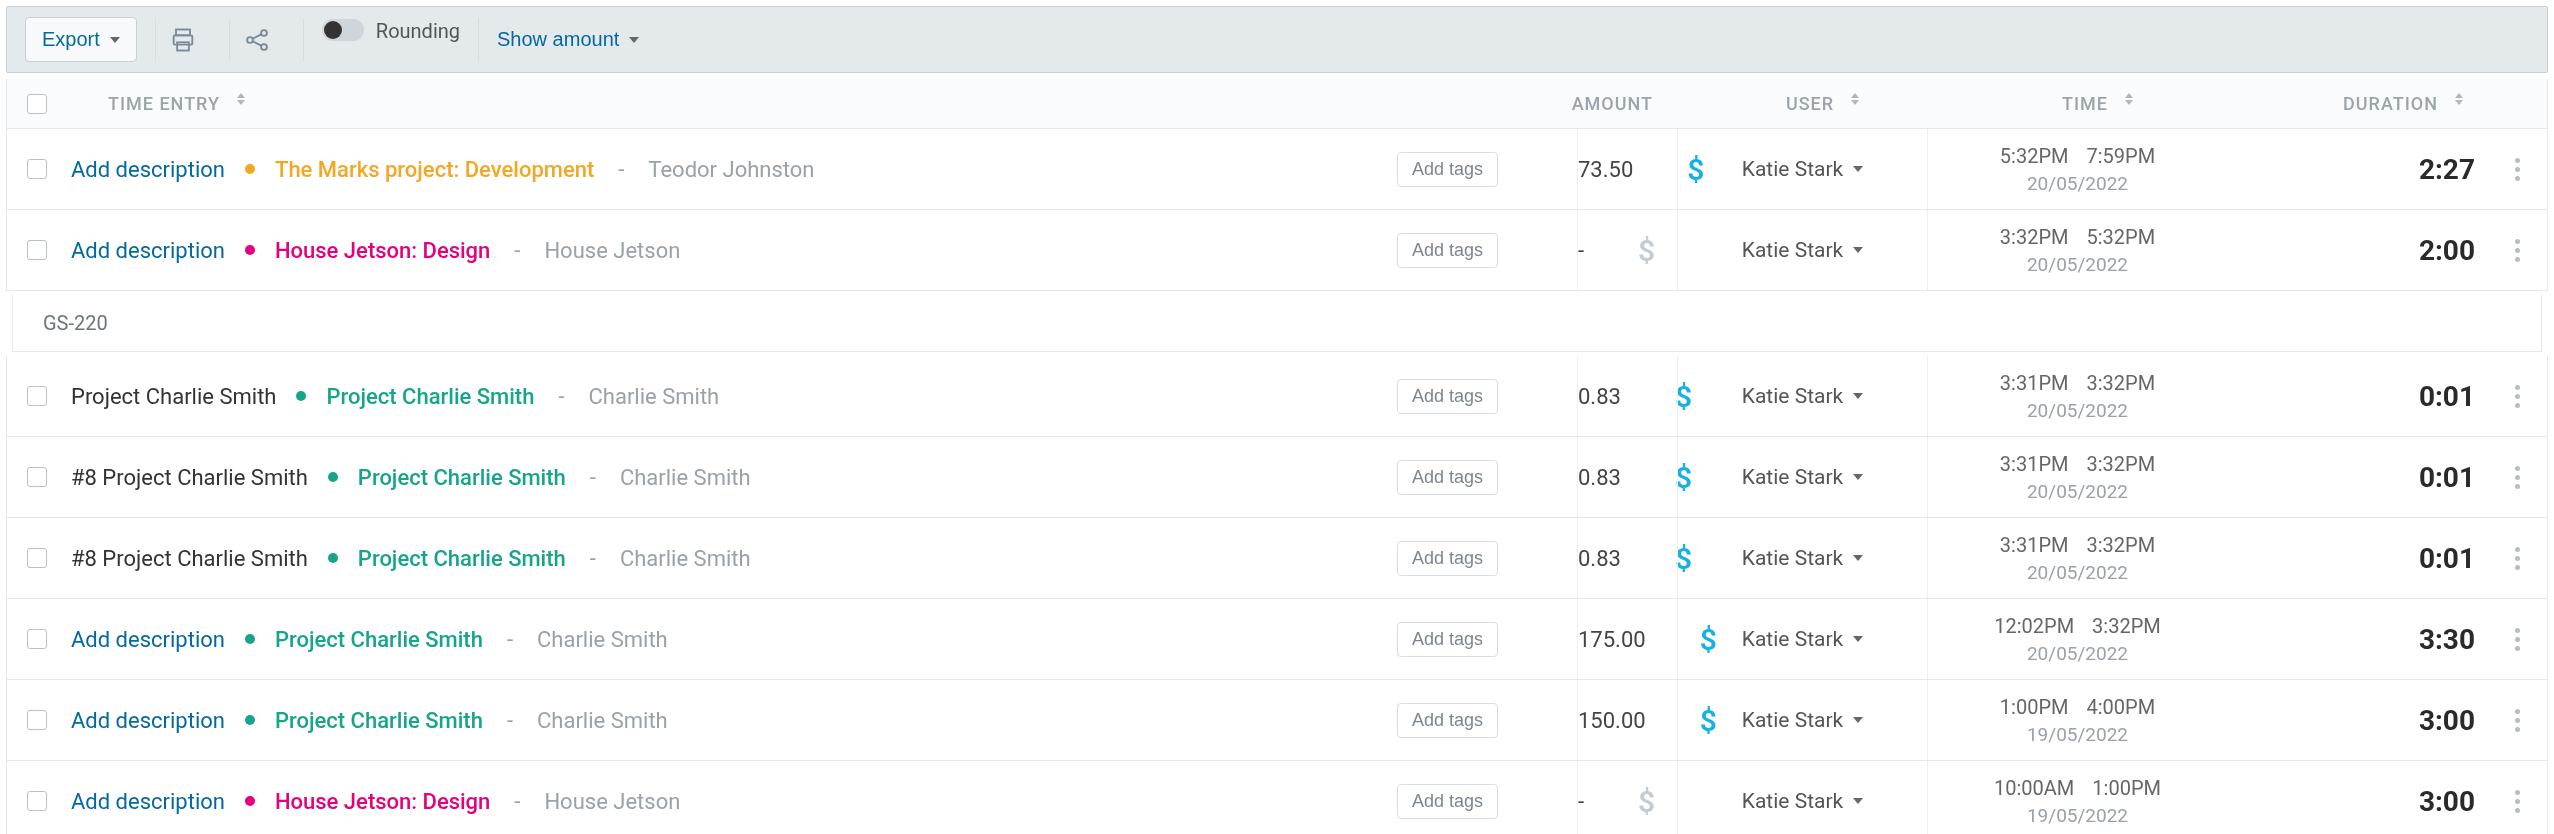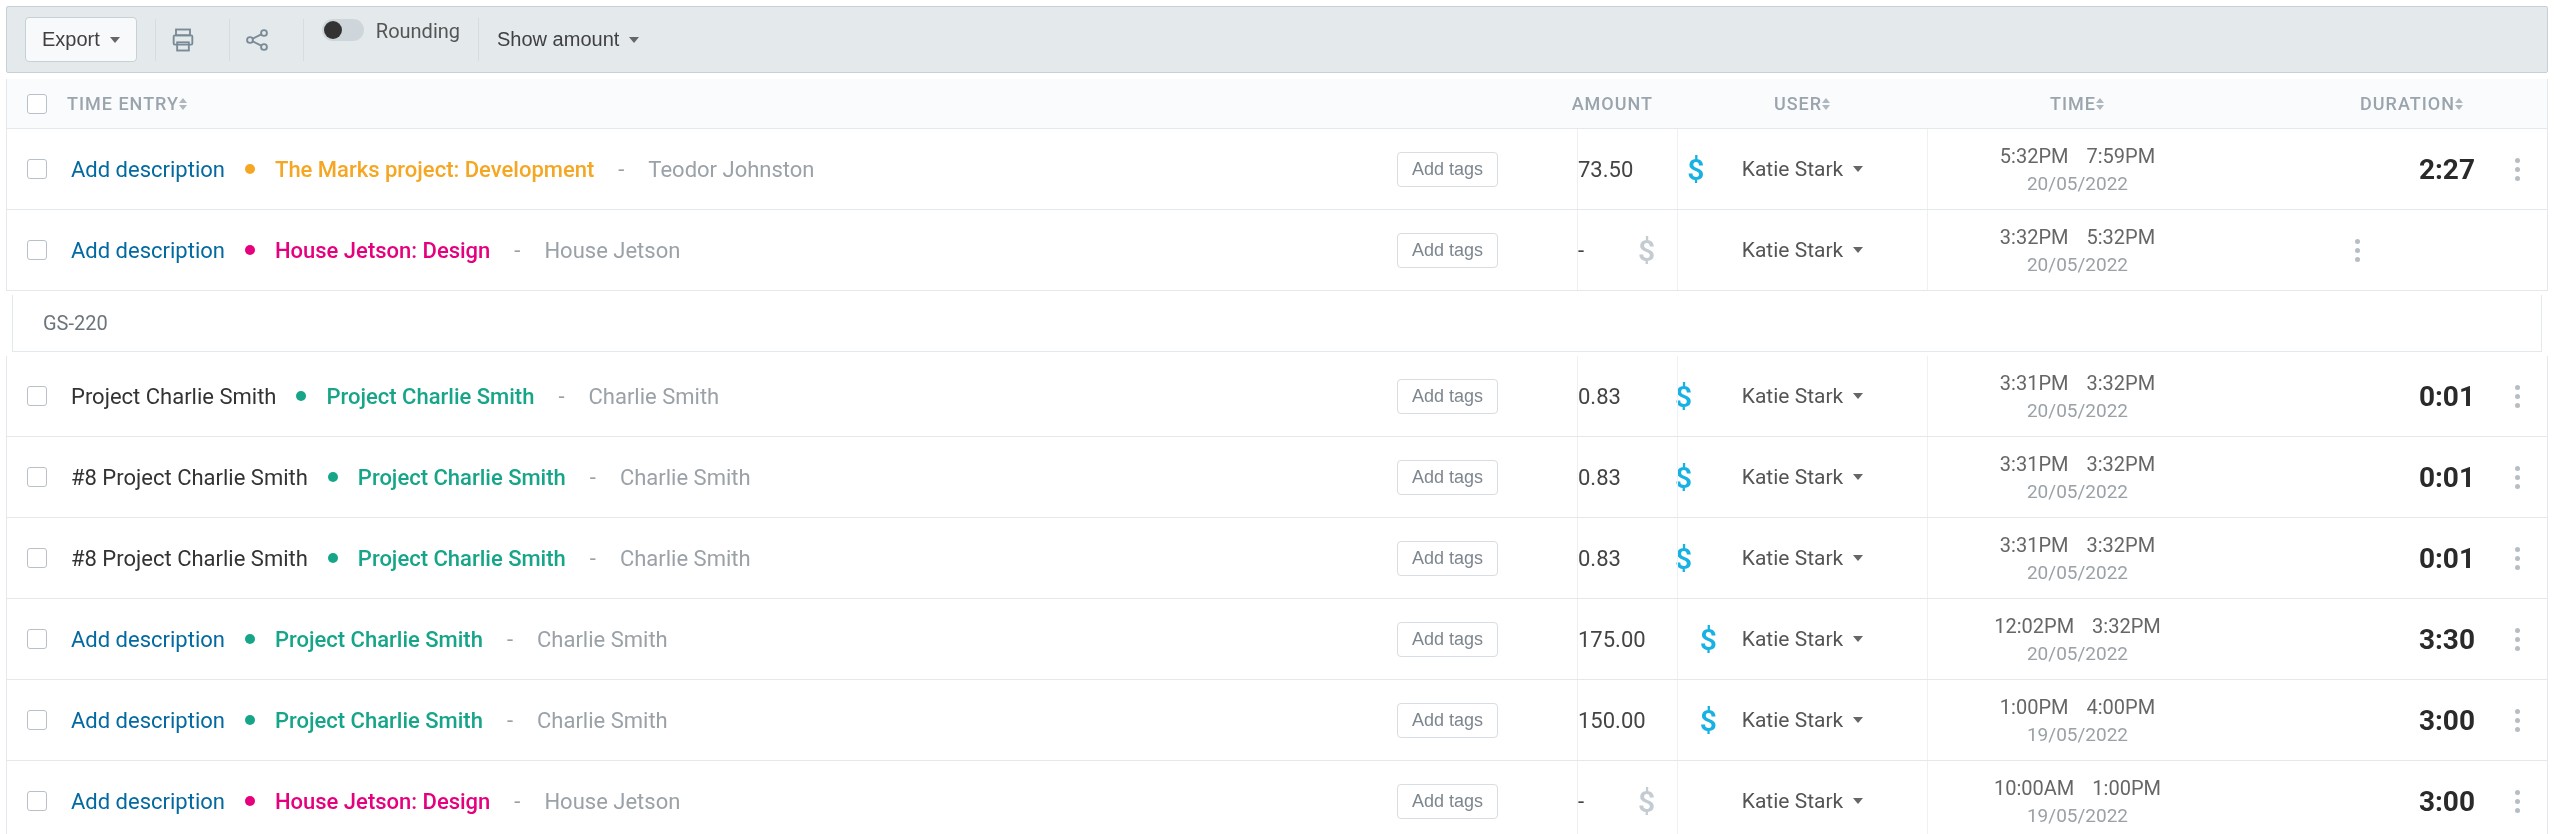--- a/index.html
+++ b/index.html
@@ -14,21 +14,21 @@
     background: #e4e9ec; border: 1px solid #c7d0d7; border-radius: 2px;
     padding: 10px 18px; margin: 6px;
     font-size: 21px;
   }
   .summary-left { display: flex; align-items: baseline; gap: 24px; color: #666; }
   .summary-left .lbl { font-size: 20px; color: #7a7a7a; margin-right: 8px; }
   .summary-left .val { font-size: 26px; font-weight: 700; color: #333; }
   .summary-right { display: flex; align-items: center; gap: 18px; }
   .export-btn, .show-amount-btn {
     background: #f7f9fa; border: 1px solid #c7d0d7; border-radius: 4px;
-    padding: 10px 16px; font-size: 20px; color: #404040; cursor: pointer;
+    padding: 10px 16px; font-size: 20px; color: #0369a1; cursor: pointer;
     display: inline-flex; align-items: center; gap: 10px;
   }
   .icon-btn {
     width: 56px; height: 42px; display: inline-flex; align-items: center; justify-content: center;
     border-left: 1px solid #d6dde2; cursor: pointer; color: #7a8a96;
   }
   .rounding-group { display: inline-flex; align-items: flex-start; gap: 12px; border-left: 1px solid #d6dde2; padding-left: 18px; height: 42px; }
   .toggle {
     width: 42px; height: 22px; border-radius: 11px; background: #cfd6db; position: relative; cursor: pointer;
   }
@@ -42,21 +42,21 @@
     display: grid;
     grid-template-columns: 60px 1fr 180px 100px 250px 300px 260px 60px;
     align-items: center;
     border: 1px solid #e3e8ec; border-top: none;
     margin: 0 6px;
     background: #fafbfc;
     padding: 14px 0;
     font-size: 18px; letter-spacing: 1px; color: #9aa4ad; font-weight: 500;
   }
   .col-header .chk-cell { display:flex; align-items:center; justify-content:center; }
-  .col-header .hdr { display:flex; align-items:center; gap:0; }
+  .col-header .hdr { display:flex; align-items:flex-start; gap:17px;margin-left:41px; }
   .col-header .hdr.right { justify-content:flex-end; padding-right: 24px; }
   .col-header .hdr.center { justify-content:center; }
   .sort-arrows { display:inline-flex; flex-direction:column; line-height:0; gap:2px; }
   .sort-arrows .up, .sort-arrows .down { width:0;height:0;border-left:4px solid transparent;border-right:4px solid transparent; }
   .sort-arrows .up { border-bottom:5px solid #b0b8bf; }
   .sort-arrows .down { border-top:5px solid #b0b8bf; }
 
   .checkbox { width:20px; height:20px; border:1.5px solid #b8c1c8; border-radius:3px; background:#fff; cursor:pointer; }
 
   
@@ -245,20 +245,21 @@
           <span>Katie Stark</span>
           <span class="caret"></span>
         </div>
         <div class="time-cell">
           <div class="time-line1">
             <span>3:32PM</span>
             <span>5:32PM</span>
           </div>
           <div class="time-line2">20/05/2022</div>
         </div>
+        <div class="duration-cell">2:00</div>
         <div class="more-cell">
           <div class="dots-v">
             <span></span>
             <span></span>
             <span></span>
           </div>
         </div>
       </div>
       <div class="group-header">GS-220</div>
       <div class="row">

